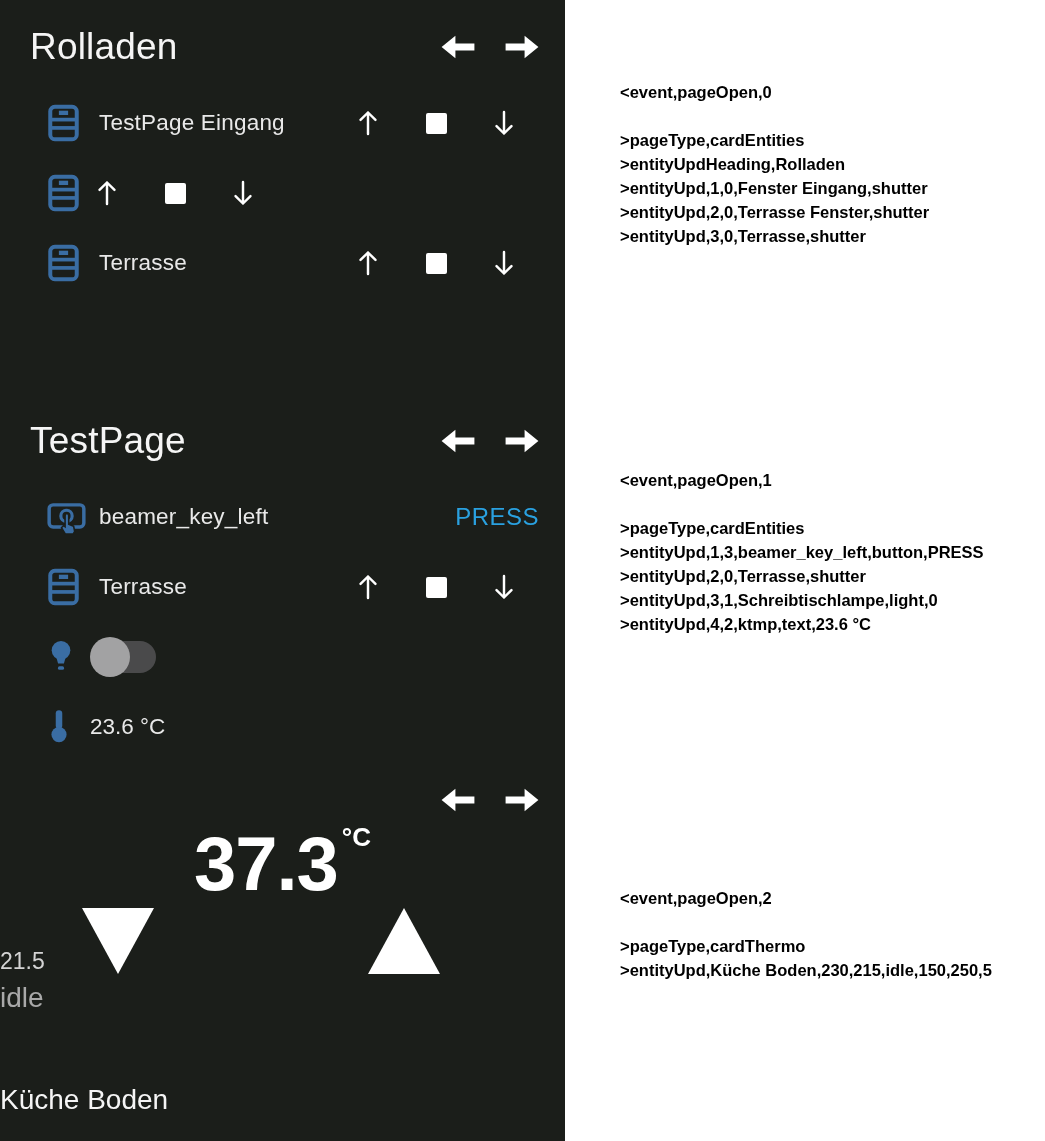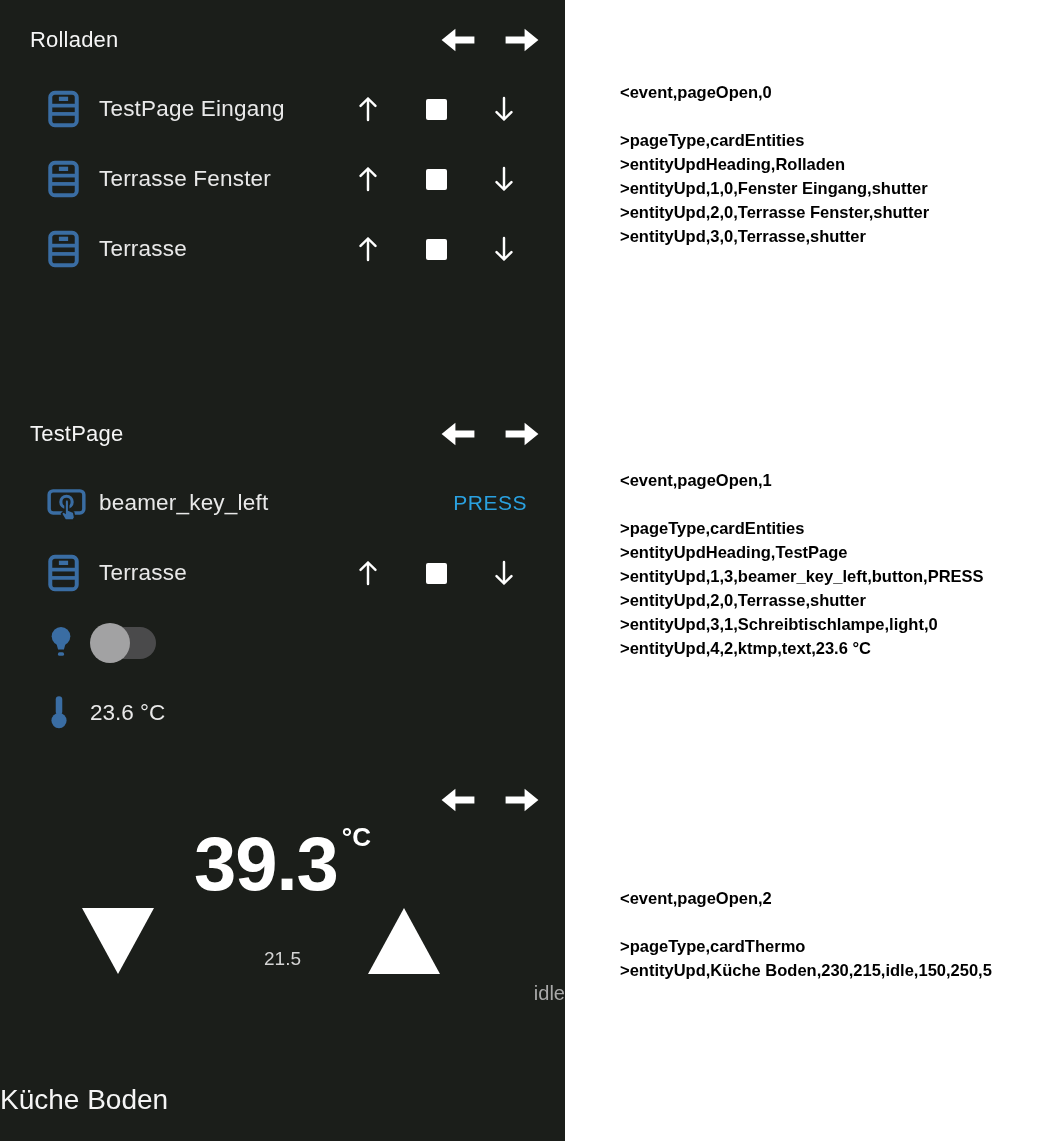--- a/index.html
+++ b/index.html
@@ -16,50 +16,50 @@
   
   .panel{position:absolute;left:0;top:0;width:565px;height:1141px;background:var(--panel-bg)}
   .card{position:absolute;left:0;width:565px}
   .card-0{top:0;height:380px}
   .card-1{top:380px;height:380px}
   .card-2{top:760px;height:381px}
 
   .card-header{display:flex;justify-content:space-between;align-items:center;padding:0 24px 0 30px}
   .card-0 .card-header{padding-top:26px}
   .card-1 .card-header{padding-top:40px}
-  .card-title{font-size:22px;color:var(--title);letter-spacing:.2px}
+  .card-title{font-size:37px;color:var(--title);letter-spacing:.2px}
   .nav-arrows{display:flex;gap:26px;align-items:center}
   .nav-btn{width:38px;height:28px;cursor:pointer;display:flex;align-items:center}
 
   .rows{margin-top:20px}
   .entity-row{display:flex;align-items:center;height:70px;padding-left:45px}
   .e-icon{width:45px;display:flex;align-items:center;justify-content:flex-start;flex:0 0 45px}
   .e-label{font-size:22.5px;color:var(--label);letter-spacing:.2px;flex:1 1 auto;margin-left:9px}
 
   .shutter-controls{display:flex;justify-content:space-between;align-items:center;width:170px;margin-right:44px}
   .ctl{width:34px;height:36px;display:flex;align-items:center;justify-content:center;cursor:pointer}
   .stop-square{width:21px;height:21px;background:#fff;border-radius:2px}
 
-  .press-label{font-size:21px;color:var(--press);letter-spacing:.5px;margin-right:38px;cursor:pointer}
+  .press-label{font-size:24px;color:var(--press);letter-spacing:.5px;margin-right:26px;cursor:pointer}
   .value-label{font-size:22.5px;color:var(--value);margin-right:20px}
 
   .toggle{position:relative;width:66px;height:40px;margin-right:28px;cursor:pointer;flex:0 0 auto}
   .toggle-track{position:absolute;right:0;top:4px;width:62px;height:32px;border-radius:16px;background:var(--track)}
   .toggle-knob{position:absolute;left:0;top:0;width:40px;height:40px;border-radius:50%;background:var(--knob)}
 
   
   .c2-arrows{position:absolute;top:26px;right:24px}
   .temp-wrap{position:absolute;top:66px;left:0;width:100%;text-align:center}
   .temp-big{font-size:76px;font-weight:700;color:#fff;letter-spacing:-1px;line-height:1}
   .temp-unit{font-size:26px;font-weight:700;color:#fff;vertical-align:top;position:relative;top:-4px;margin-left:4px}
   .tri{position:absolute;width:0;height:0;cursor:pointer}
   .tri-down{left:82px;top:148px;border-left:36px solid transparent;border-right:36px solid transparent;border-top:66px solid #fff}
   .tri-up{left:368px;top:148px;border-left:36px solid transparent;border-right:36px solid transparent;border-bottom:66px solid #fff}
-  .setpoint{position:absolute;top:188px;left:0;width:100%;text-align:center;font-size:19px;color:var(--setpoint)}
-  .hvac-state{position:absolute;top:222px;left:0;width:100%;text-align:right;font-size:20px;color:var(--muted)}
+  .setpoint{position:absolute;top:188px;left:0;width:100%;font-size:23px;color:var(--setpoint)}
+  .hvac-state{position:absolute;top:222px;left:0;width:100%;text-align:left;font-size:28px;color:var(--muted)}
   .thermo-name{position:absolute;top:324px;left:0;width:100%;text-align:left;font-size:28px;color:var(--title)}
 
   
   .logs{position:absolute;left:565px;top:0;width:480px;height:857px;background:var(--page-bg)}
   .log-block{position:absolute;left:55px;white-space:nowrap}
   .log-block-0{top:80px}
   .log-block-1{top:468px}
   .log-block-2{top:886px}
   .log-line{min-height:24px;line-height:24px;font-size:16.5px;font-weight:700;color:var(--log);white-space:pre}
 
@@ -119,21 +119,20 @@
 
         <div class="entity-row">
           <span class="e-icon">
             <svg width="37" height="40" viewBox="0 0 24 26">
                 <rect x="3.4" y="2.4" width="17.2" height="21.2" rx="3" fill="none" stroke="#3a6da3" stroke-width="2.6"></rect>
                 <rect x="9" y="5" width="6" height="2.8" fill="#3a6da3"></rect>
                 <line x1="4" y1="10.8" x2="20" y2="10.8" stroke="#3a6da3" stroke-width="2.4"></line>
                 <line x1="4" y1="16.2" x2="20" y2="16.2" stroke="#3a6da3" stroke-width="2.4"></line>
               </svg>
           </span>
-          <span class="e-label">Terrasse Fenster</span>
           <div class="shutter-controls">
             <div class="ctl">
                 <svg width="28" height="32" viewBox="0 0 24 26">
                   <path d="M12 22.5V4M5.6 10.4L12 4l6.4 6.4" fill="none" stroke="#fff" stroke-width="2.1" stroke-linecap="round" stroke-linejoin="round"></path>
                 </svg>
               </div>
             <div class="ctl">
                 <div class="stop-square"></div>
               </div>
             <div class="ctl">
@@ -266,21 +265,21 @@
             </svg>
         </div>
         <div class="nav-btn">
           <svg width="38" height="28" viewBox="0 0 44 32">
               <polygon points="3,12 25,12 25,3 41,16 25,29 25,20 3,20" fill="#fff"></polygon>
             </svg>
         </div>
       </div>
 
       <div class="temp-wrap">
-        <span class="temp-big">39.3</span><span class="temp-unit">°C</span>
+        <span class="temp-big">37.3</span><span class="temp-unit">°C</span>
       </div>
 
       <div class="tri tri-down"></div>
       <div class="tri tri-up"></div>
 
       <div class="setpoint">21.5</div>
       <div class="hvac-state">idle</div>
       <div class="thermo-name">Küche Boden</div>
     </div>
 
@@ -295,21 +294,20 @@
       <div class="log-line">&gt;entityUpdHeading,Rolladen</div>
       <div class="log-line">&gt;entityUpd,1,0,Fenster Eingang,shutter</div>
       <div class="log-line">&gt;entityUpd,2,0,Terrasse Fenster,shutter</div>
       <div class="log-line">&gt;entityUpd,3,0,Terrasse,shutter</div>
     </div>
 
     <div class="log-block log-block-1">
       <div class="log-line">&lt;event,pageOpen,1</div>
       <div class="log-line"></div>
       <div class="log-line">&gt;pageType,cardEntities</div>
-      <div class="log-line">&gt;entityUpdHeading,TestPage</div>
       <div class="log-line">&gt;entityUpd,1,3,beamer_key_left,button,PRESS</div>
       <div class="log-line">&gt;entityUpd,2,0,Terrasse,shutter</div>
       <div class="log-line">&gt;entityUpd,3,1,Schreibtischlampe,light,0</div>
       <div class="log-line">&gt;entityUpd,4,2,ktmp,text,23.6 °C</div>
     </div>
 
     <div class="log-block log-block-2">
       <div class="log-line">&lt;event,pageOpen,2</div>
       <div class="log-line"></div>
       <div class="log-line">&gt;pageType,cardThermo</div>

